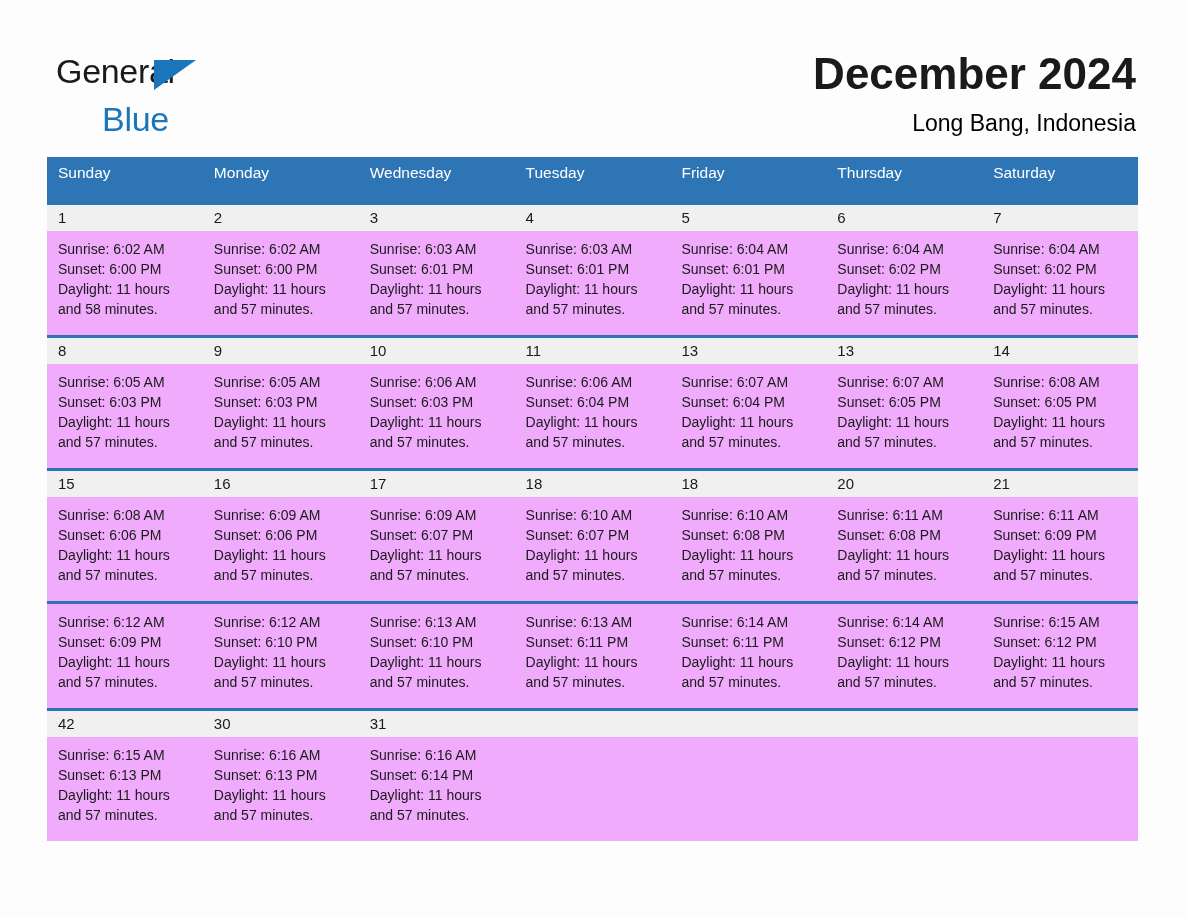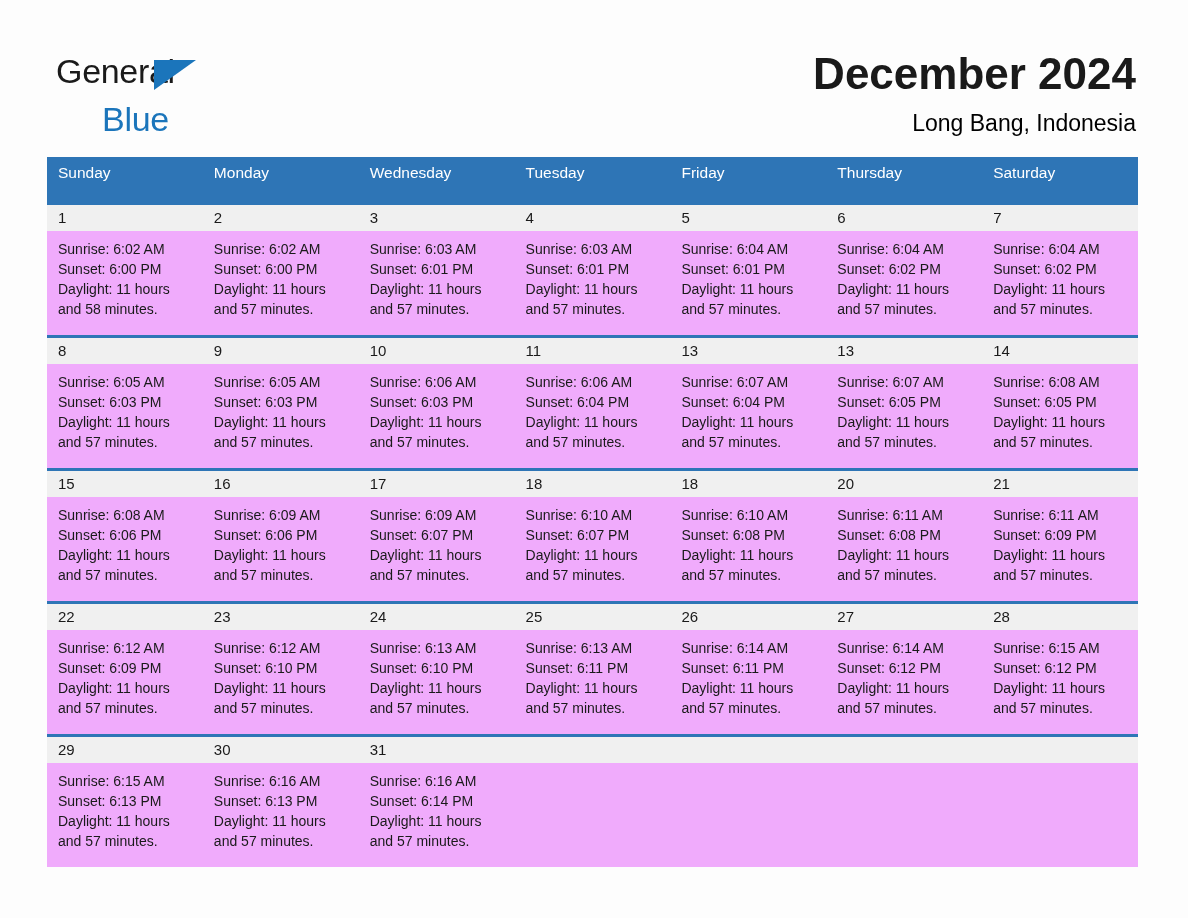--- a/index.html
+++ b/index.html
@@ -351,29 +351,20 @@
           <div class="line">Sunrise: 6:11 AM</div>
           <div class="line">Sunset: 6:09 PM</div>
           <div class="line">Daylight: 11 hours</div>
           <div class="line">and 57 minutes.</div>
         </div>
       </div>
     </div>
 
     <div class="week">
       <div class="week-rule"></div>
-      <div class="daynum-row">
-        <div class="daynum-cell">22</div>
-        <div class="daynum-cell">23</div>
-        <div class="daynum-cell">24</div>
-        <div class="daynum-cell">25</div>
-        <div class="daynum-cell">26</div>
-        <div class="daynum-cell">27</div>
-        <div class="daynum-cell">28</div>
-      </div>
       <div class="detail-row">
         <div class="detail-cell">
           <div class="line">Sunrise: 6:12 AM</div>
           <div class="line">Sunset: 6:09 PM</div>
           <div class="line">Daylight: 11 hours</div>
           <div class="line">and 57 minutes.</div>
         </div>
         <div class="detail-cell">
           <div class="line">Sunrise: 6:12 AM</div>
           <div class="line">Sunset: 6:10 PM</div>
@@ -409,21 +400,21 @@
           <div class="line">Sunset: 6:12 PM</div>
           <div class="line">Daylight: 11 hours</div>
           <div class="line">and 57 minutes.</div>
         </div>
       </div>
     </div>
 
     <div class="week week-last">
       <div class="week-rule"></div>
       <div class="daynum-row">
-        <div class="daynum-cell">29</div>
+        <div class="daynum-cell">42</div>
         <div class="daynum-cell">30</div>
         <div class="daynum-cell">31</div>
         <div class="daynum-cell"></div>
         <div class="daynum-cell"></div>
         <div class="daynum-cell"></div>
         <div class="daynum-cell"></div>
       </div>
       <div class="detail-row">
         <div class="detail-cell">
           <div class="line">Sunrise: 6:15 AM</div>

